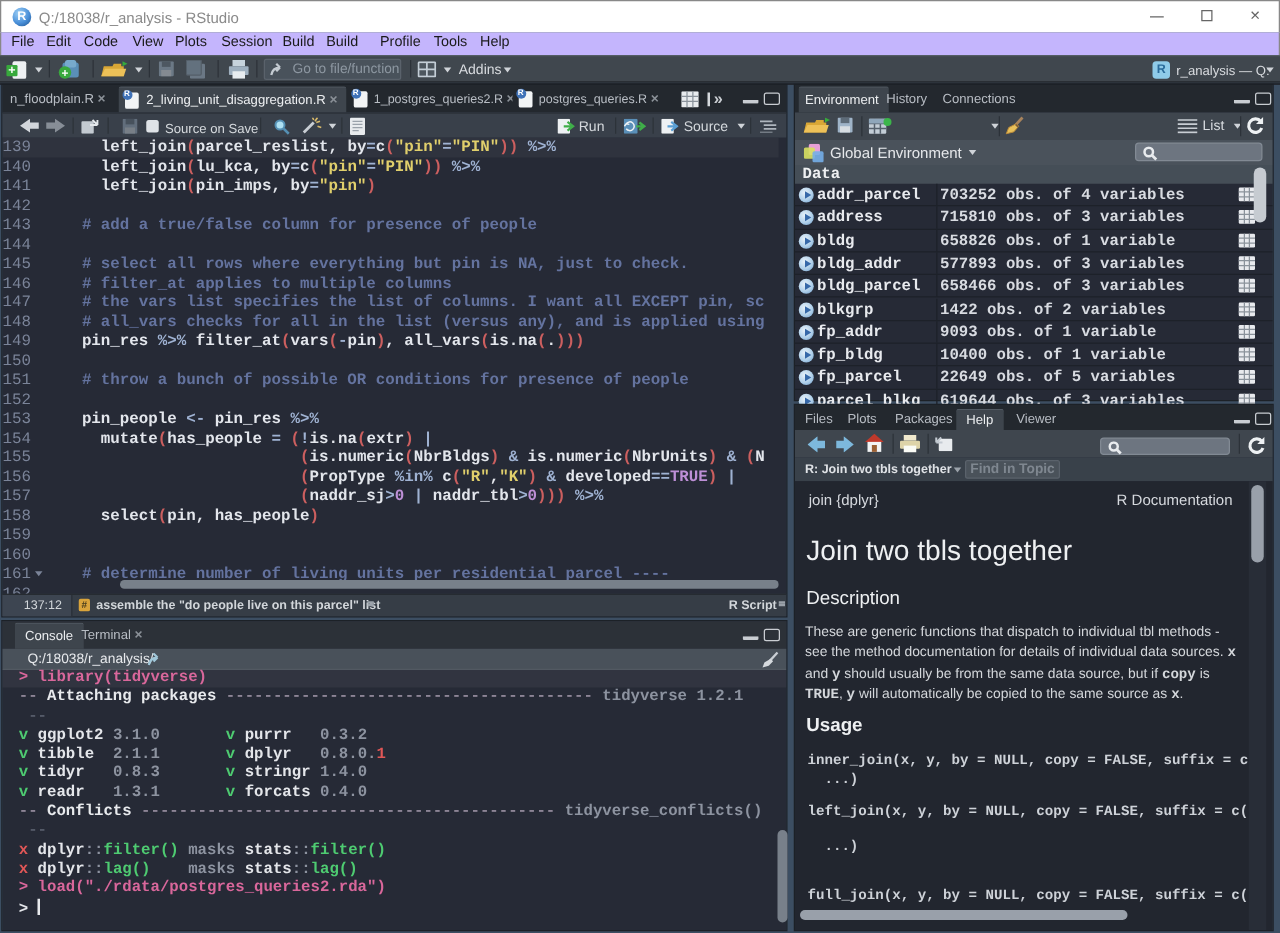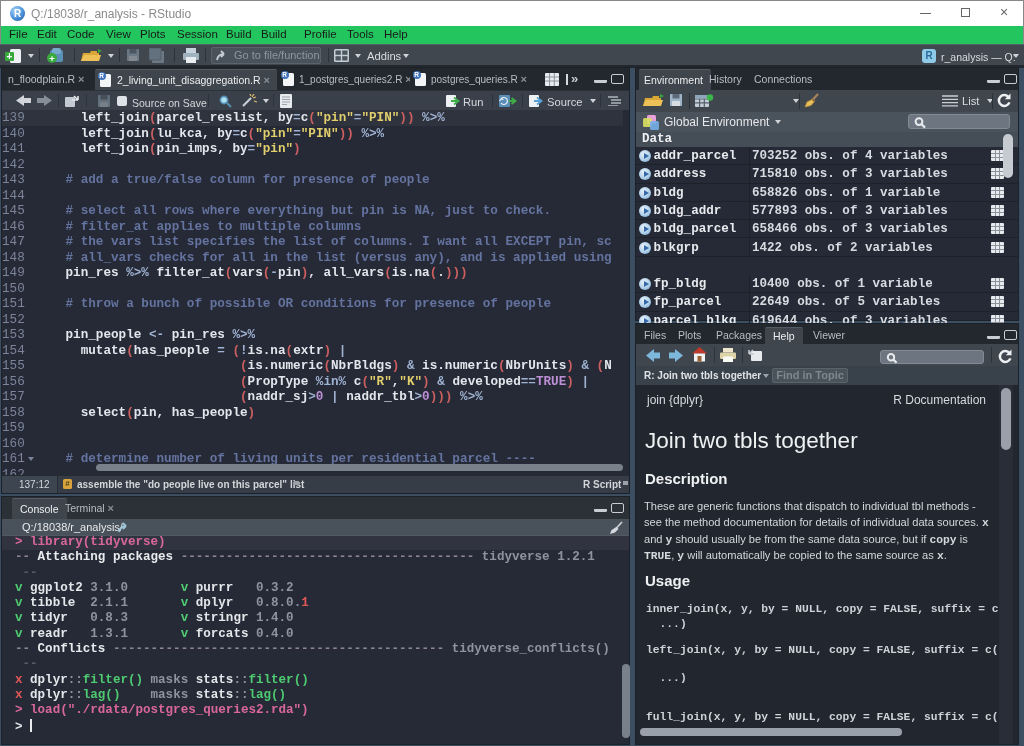--- a/index.html
+++ b/index.html
@@ -13,21 +13,21 @@
 .minmax{position:absolute;width:13px;height:10px;border:1.5px solid #c9cdd2;border-radius:2px}
 .minline{position:absolute;width:13px;height:4px;border-bottom:3px solid #c9cdd2;border-radius:1.5px}
 
 #titlebar{left:0;top:0;width:1024px;height:26px;background:#fff;border-left:1px solid #888;border-top:1px solid #888;border-right:1px solid #888}
 #titlebar .ball{position:absolute;left:9px;top:5px;width:15px;height:15px;border-radius:50%;background:radial-gradient(circle at 35% 30%,#9fd0f5,#4a90d9 55%,#1b4f8a);color:#fff;font-size:10px;font-weight:bold;text-align:center;line-height:15px}
 #titlebar .t{position:absolute;left:30px;top:6px;font-size:12px;color:#8a8a8a}
 #titlebar .wmin{position:absolute;left:919px;top:12px;width:11px;height:1px;background:#666}
 #titlebar .wmax{position:absolute;left:960px;top:7px;width:9px;height:9px;border:1px solid #666}
 #titlebar .wx{position:absolute;left:999px;top:3px;font-size:14px;color:#666}
 
-#menubar{left:0;top:26px;width:1024px;height:18px;background:#22c55e;border-left:1px solid #888;border-right:1px solid #888;font-size:11.5px;color:#1a1a1a}
+#menubar{left:0;top:26px;width:1024px;height:18px;background:#c4b5fd;border-left:1px solid #888;border-right:1px solid #888;font-size:11.5px;color:#1a1a1a}
 #menubar span{position:absolute;top:2px}
 
 #toolbar{left:0;top:44px;width:1024px;height:22px;background:#40474e;border-top:1px solid #555d66;border-bottom:1px solid #22272c}
 #toolbar .lbl{position:absolute;top:5px;font-size:11.2px;color:#d9dce0}
 .gofile{position:absolute;left:211px;top:2px;width:110px;height:17px;background:#49525b;border:1px solid #5a626b;border-radius:2px;color:#8d97a1;font-size:11px;line-height:15px;padding-left:22px}
 
 .pane{position:absolute;background:#262a36;outline:1px solid #1c2127}
 .tabbar{position:absolute;left:0;top:0;right:0;height:22px;background:#23282e}
 .tab{position:absolute;top:1px;height:21px;font-size:10.5px;color:#b8bdc4;padding:4px 8px 0 8px;white-space:nowrap;overflow:hidden}
 .tab.active{background:#3e454d;color:#eceef0;border-radius:2px 2px 0 0;border-top:1px solid #525a63}
@@ -363,20 +363,27 @@
       <span class="gicon"></span>
       <span class="ecol"></span>
     </div>
 <div class="erow mono" style="top:170.5px">
       <span class="bdot"></span>
       <span class="abs" style="left:17.5px">blkgrp</span>
       <span class="val mono">1422 obs. of 2 variables</span>
       <span class="gicon"></span>
       <span class="ecol"></span>
     </div>
+<div class="erow mono" style="top:188.8px">
+      <span class="bdot"></span>
+      <span class="abs" style="left:17.5px">fp_addr</span>
+      <span class="val mono">9093 obs. of 1 variable</span>
+      <span class="gicon"></span>
+      <span class="ecol"></span>
+    </div>
 <div class="erow mono" style="top:207.1px">
       <span class="bdot"></span>
       <span class="abs" style="left:17.5px">fp_bldg</span>
       <span class="val mono">10400 obs. of 1 variable</span>
       <span class="gicon"></span>
       <span class="ecol"></span>
     </div>
 <div class="erow mono" style="top:225.4px">
       <span class="bdot"></span>
       <span class="abs" style="left:17.5px">fp_parcel</span>
@@ -441,21 +448,21 @@
   </div>
   <div id="topicrow">
     <span class="abs" style="left:8px;top:4px;font-size:10px">R: Join two tbls together</span>
     <div class="tri abs" style="left:127px;top:8px;border-top-color:#9aa1a9"></div>
     <div class="abs" style="left:136px;top:2px;width:76px;height:15px;background:#4a525a;border:1px solid #5a626b;border-radius:2px;color:#7f8790;font-size:11px;font-weight:bold;text-align:center;line-height:13px">Find in Topic</div>
   </div>
   <div id="hcontent">
     <div class="abs" style="left:11px;top:8px;font-size:12px">join {dplyr}</div>
     <div class="abs" style="right:32px;top:8px;font-size:12px">R Documentation</div>
     <div class="abs" style="left:9px;top:43px;font-size:22.5px;color:#eef0f2">Join two tbls together</div>
-    <div class="abs" style="left:9px;top:85px;font-size:15px;font-weight:bold;color:#eef0f2">Description</div>
+    <div class="abs" style="left:9px;top:85px;font-size:15px;font-weight:normal;color:#eef0f2">Description</div>
     <div class="abs" style="left:8px;top:114px;width:360px;font-size:11.1px;line-height:15.8px;color:#d4d7db;white-space:nowrap">These are generic functions that dispatch to individual tbl methods -<br>see the method documentation for details of individual data sources. <span class="hmono">x</span><br>and <span class="hmono">y</span> should usually be from the same data source, but if <span class="hmono">copy</span> is<br><span class="hmono">TRUE</span>, <span class="hmono">y</span> will automatically be copied to the same source as <span class="hmono">x</span>.</div>
     <div class="abs" style="left:9px;top:187px;font-size:15px;font-weight:bold;color:#eef0f2">Usage</div>
     <div class="abs hmono" style="left:10px;top:217px;line-height:15px;white-space:pre;color:#ced2d8"><div>inner_join(x, y, by = NULL, copy = FALSE, suffix = c</div><div>  ...)</div></div>
     <div class="abs hmono" style="left:10px;top:259px;white-space:pre;color:#ced2d8">left_join(x, y, by = NULL, copy = FALSE, suffix = c('</div>
     <div class="abs hmono" style="left:10px;top:286px;line-height:15px;white-space:pre;color:#ced2d8"><div>  ...)</div></div>
     <div class="abs hmono" style="left:10px;top:326px;white-space:pre;color:#ced2d8">full_join(x, y, by = NULL, copy = FALSE, suffix = c('</div>
   </div>
   <div class="hsb"></div>
   <div class="hsbthumb"></div>
   <div class="hhsb"></div>

